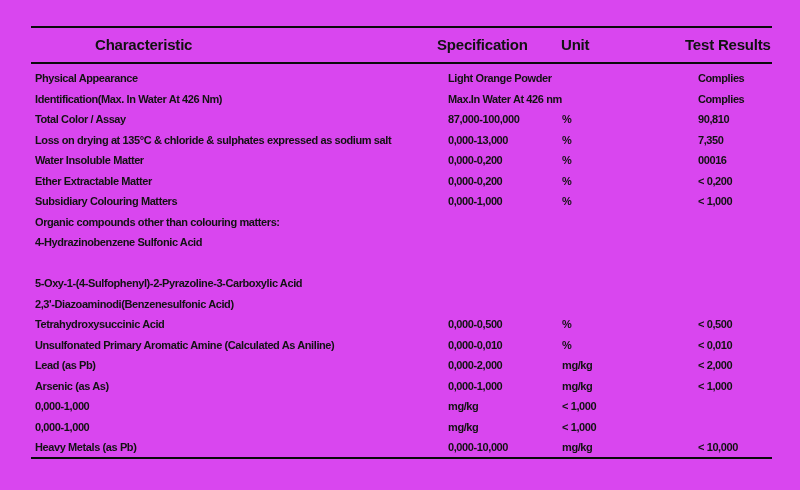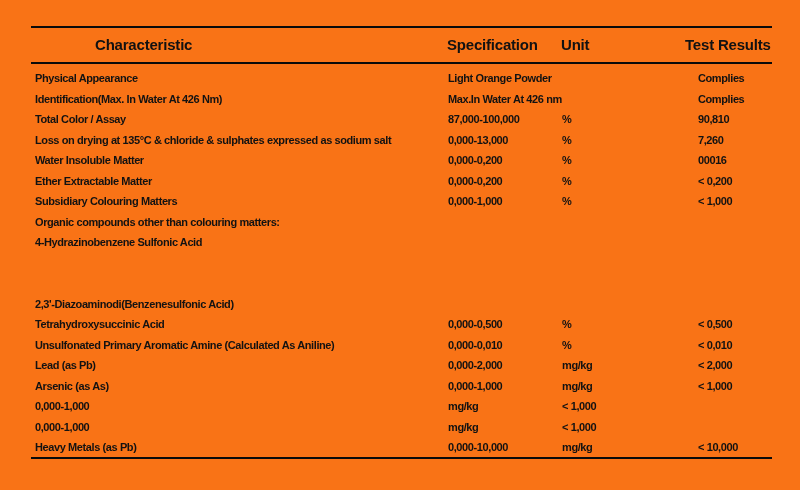--- a/index.html
+++ b/index.html
@@ -4,21 +4,21 @@
 <style>
   html, body {
     margin: 0;
     padding: 0;
     background: #ffffff;
   }
   .page {
     position: relative;
     width: 800px;
     height: 490px;
-    background: #f97316;
+    background: #d946ef;
     font-family: "Liberation Sans", "DejaVu Sans", sans-serif;
     color: #121212;
     overflow: hidden;
   }
   .rule {
     position: absolute;
     left: 31px;
     width: 741px;
     height: 2px;
     background: #0a0a0a;
@@ -33,21 +33,21 @@
     left: 0;
     width: 800px;
     height: 22px;
     font-size: 15px;
     font-weight: bold;
     letter-spacing: -0.2px;
     white-space: nowrap;
   }
   .header-row .h { position: absolute; top. : 0; }
   .h-characteristic { left: 95px; }
-  .h-specification  { left: 447px; }
+  .h-specification  { left: 437px; }
   .h-unit           { left: 561px; }
   .h-testresults    { left: 685px; }
 
   .table-body {
     position: absolute;
     top: 68px;
     left: 0;
     width: 800px;
   }
   .row {
@@ -95,21 +95,21 @@
       <div class="row">
         <div class="cell c1">Total Color / Assay</div>
         <div class="cell c2">87,000-100,000</div>
         <div class="cell c3">%</div>
         <div class="cell c4">90,810</div>
       </div>
       <div class="row">
         <div class="cell c1">Loss on drying at 135°C &amp; chloride &amp; sulphates expressed as sodium salt</div>
         <div class="cell c2">0,000-13,000</div>
         <div class="cell c3">%</div>
-        <div class="cell c4">7,260</div>
+        <div class="cell c4">7,350</div>
       </div>
       <div class="row">
         <div class="cell c1">Water Insoluble Matter</div>
         <div class="cell c2">0,000-0,200</div>
         <div class="cell c3">%</div>
         <div class="cell c4">00016</div>
       </div>
       <div class="row">
         <div class="cell c1">Ether Extractable Matter</div>
         <div class="cell c2">0,000-0,200</div>
@@ -133,20 +133,21 @@
         <div class="cell c2"></div>
         <div class="cell c3"></div>
         <div class="cell c4"></div>
       </div>
       <div class="row">
         <div class="cell c2"></div>
         <div class="cell c3"></div>
         <div class="cell c4"></div>
       </div>
       <div class="row">
+        <div class="cell c1">5-Oxy-1-(4-Sulfophenyl)-2-Pyrazoline-3-Carboxylic Acid</div>
         <div class="cell c2"></div>
         <div class="cell c3"></div>
         <div class="cell c4"></div>
       </div>
       <div class="row">
         <div class="cell c1">2,3'-Diazoaminodi(Benzenesulfonic Acid)</div>
         <div class="cell c2"></div>
         <div class="cell c3"></div>
         <div class="cell c4"></div>
       </div>

